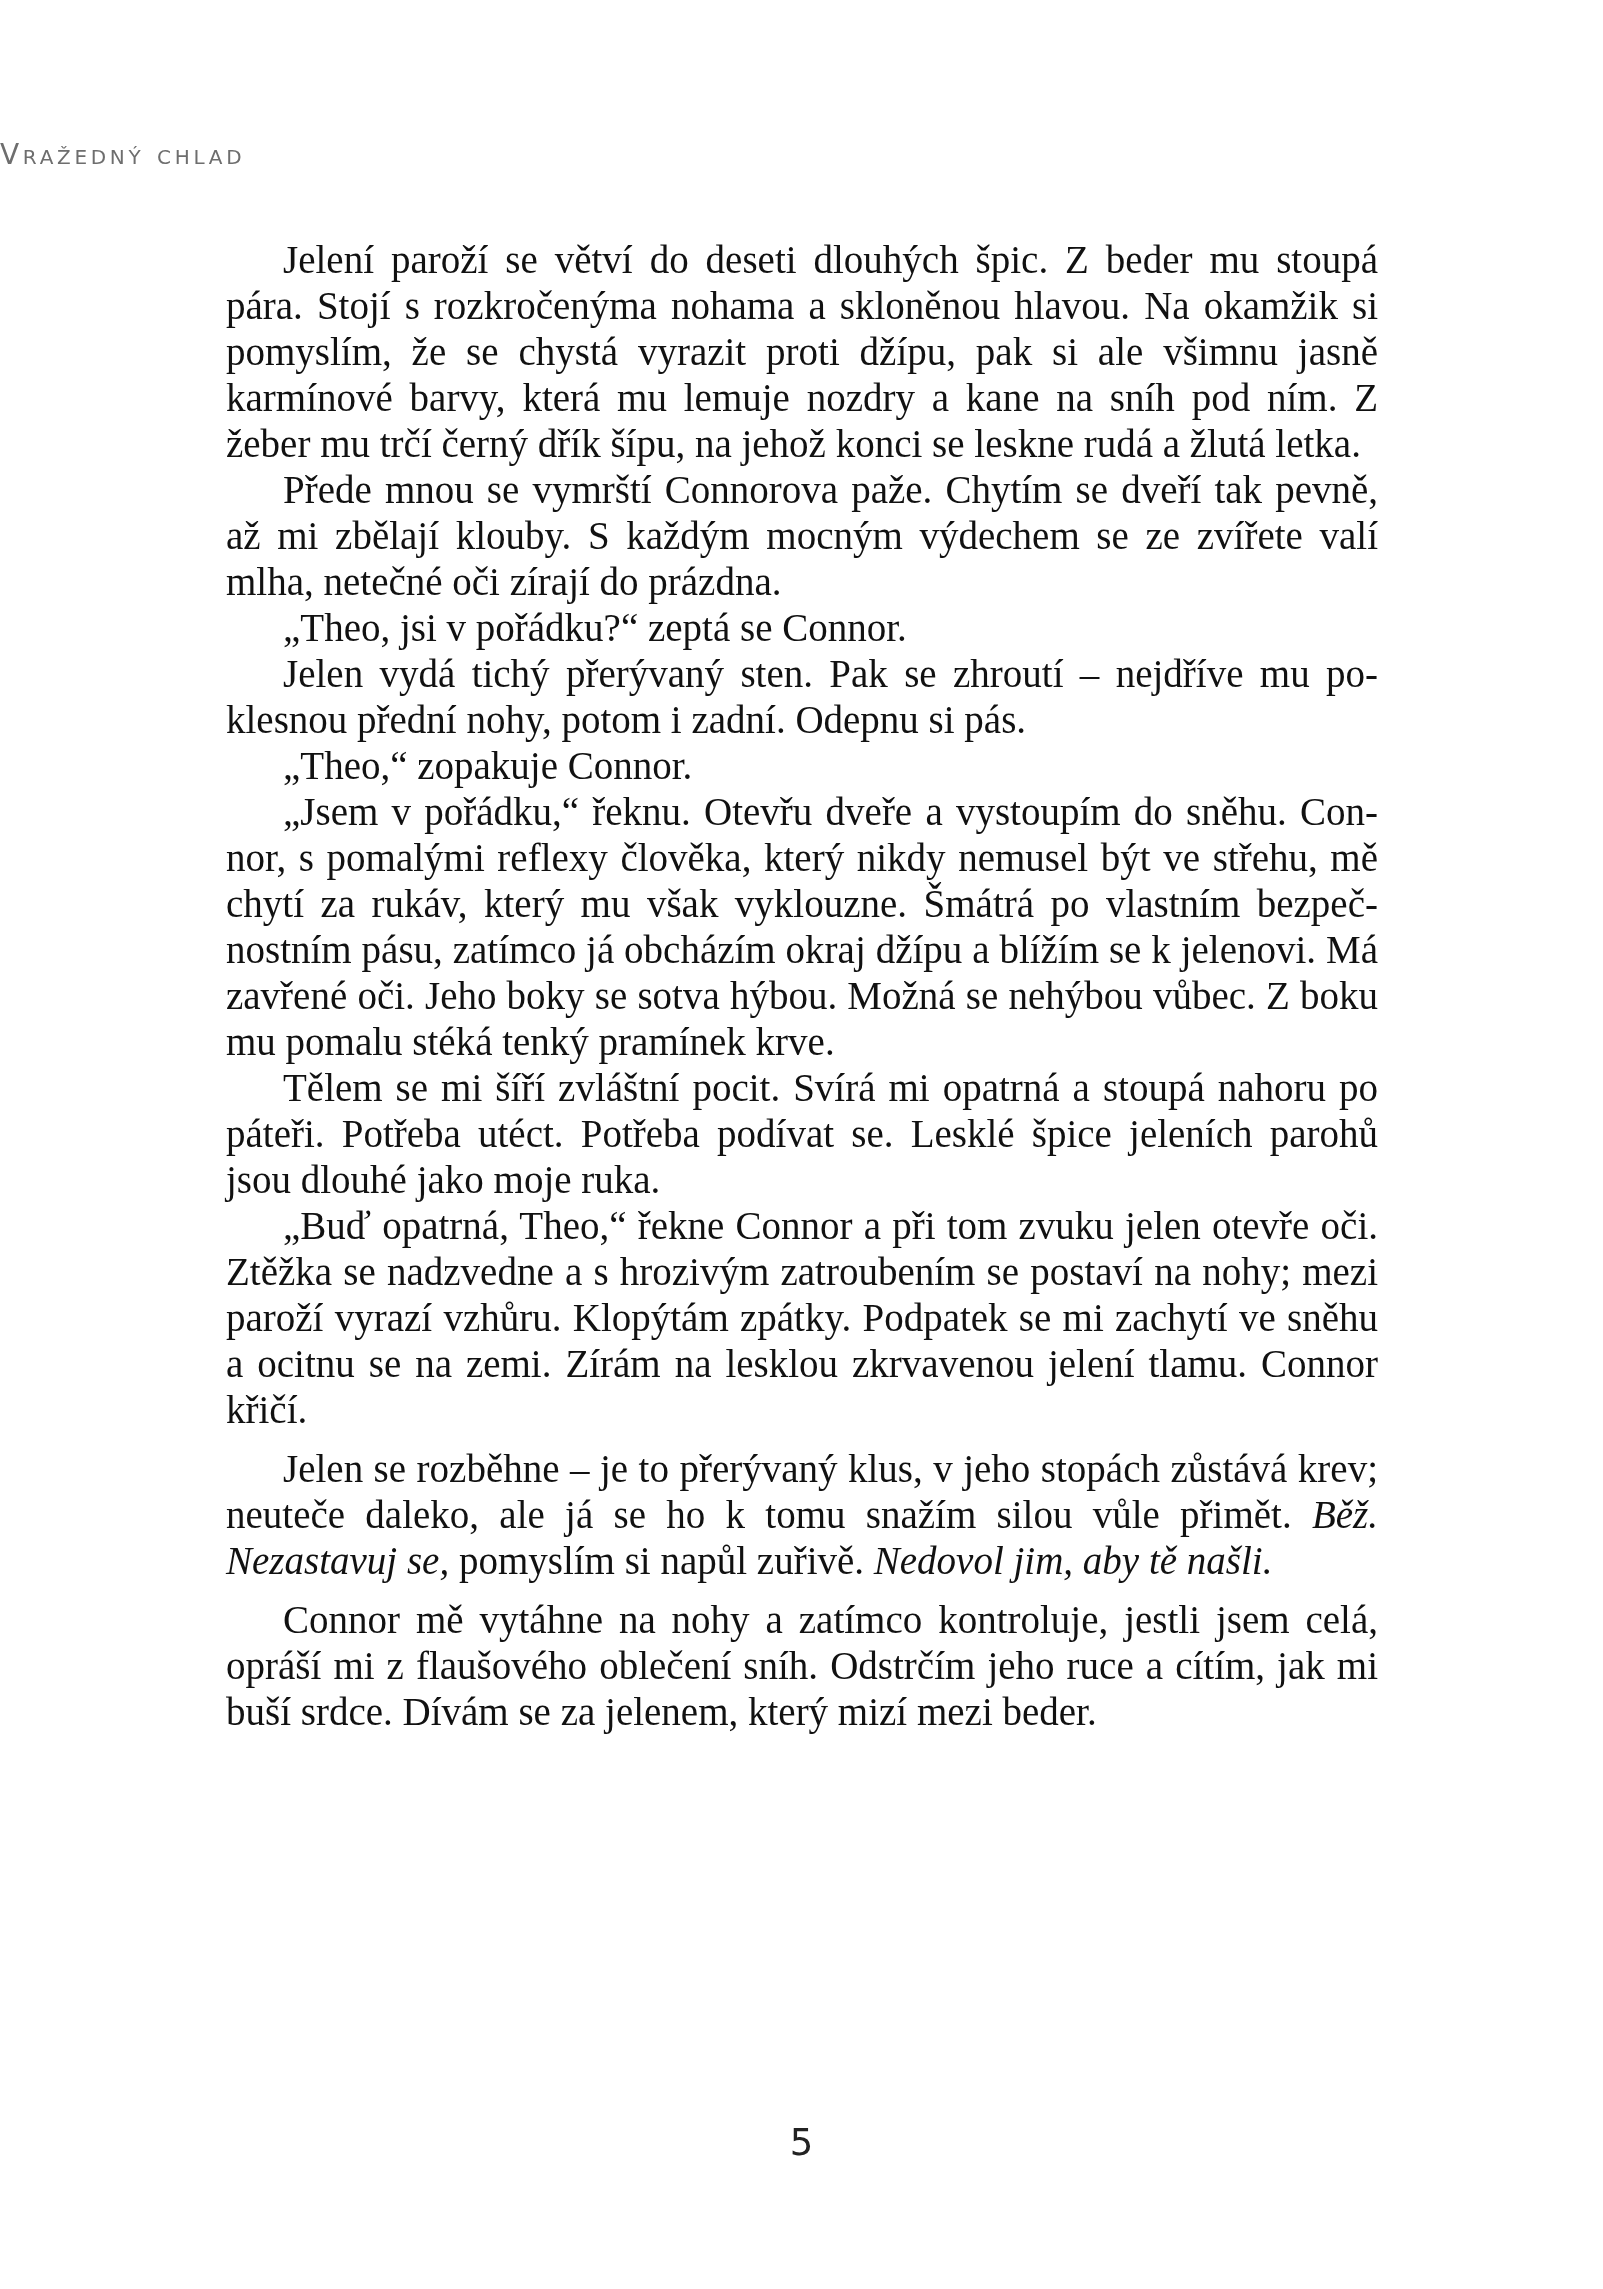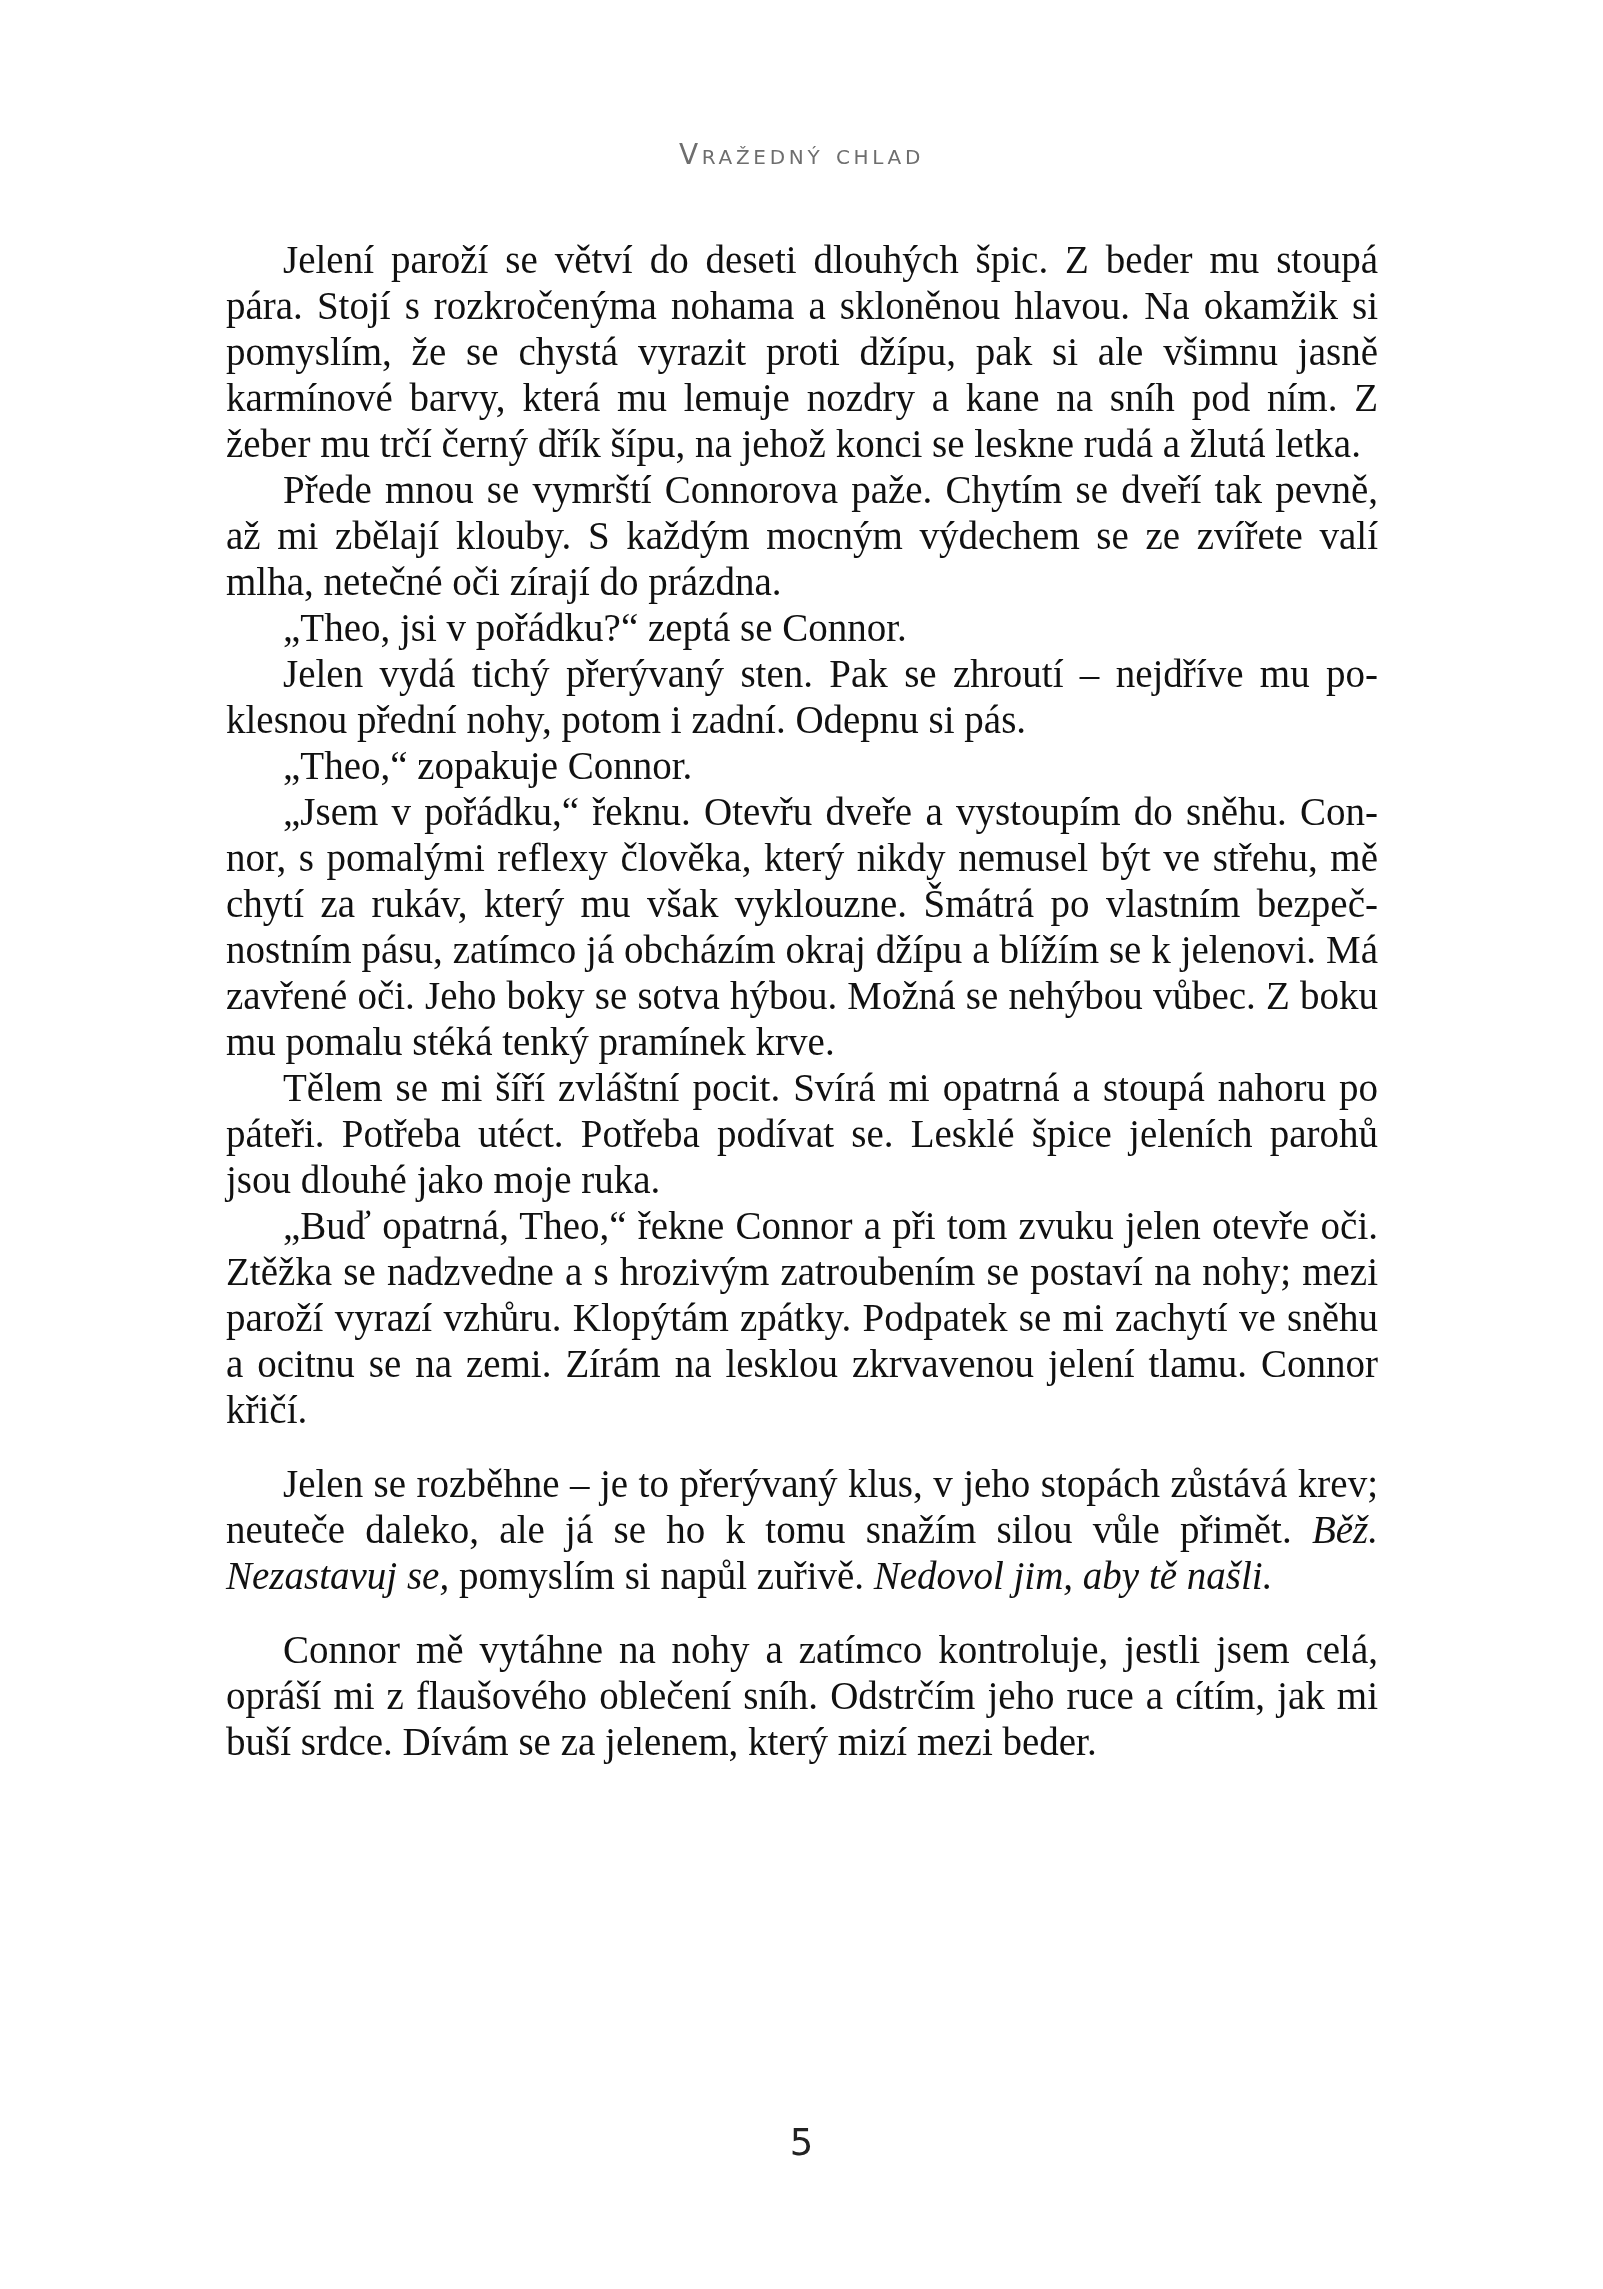--- a/index.html
+++ b/index.html
@@ -11,21 +11,21 @@
       width: 1603px;
       height: 2290px;
       position: relative;
       overflow: hidden;
     }
     .running-header {
       position: absolute;
       top: 138px;
       left: 0;
       width: 1603px;
-      text-align: center;
+      text-align: left;
       font-family: "DejaVu Sans", sans-serif;
       font-size: 28px;
       font-variant: small-caps;
       letter-spacing: 3.7px;
       color: #6e6e6e;
       font-weight: normal;
     }
     .body-text {
       position: absolute;
       top: 237px;
@@ -36,21 +36,21 @@
       line-height: 46px;
       color: #111111;
       text-align: justify;
       hyphens: manual;
     }
     .body-text p {
       margin: 0;
       text-indent: 57px;
     }
     .body-text p.gap {
-      margin-top: 28px;
+      margin-top: 13px;
     }
     .body-text em {
       font-style: italic;
     }
     .page-number {
       position: absolute;
       top: 2121px;
       left: 0;
       width: 1603px;
       text-align: center;

